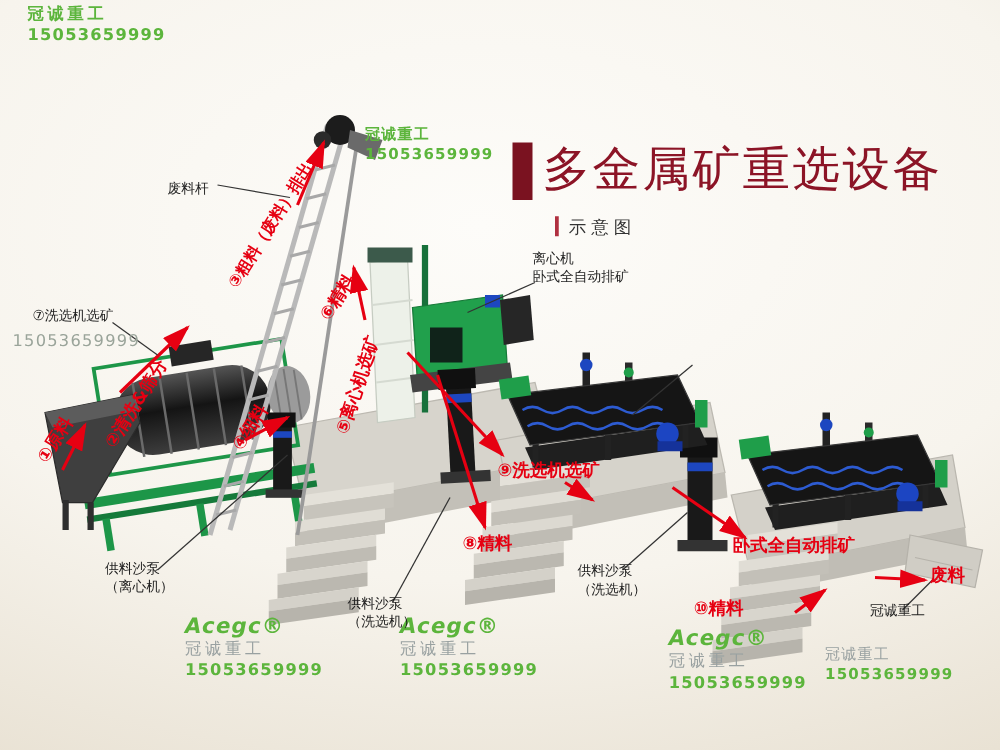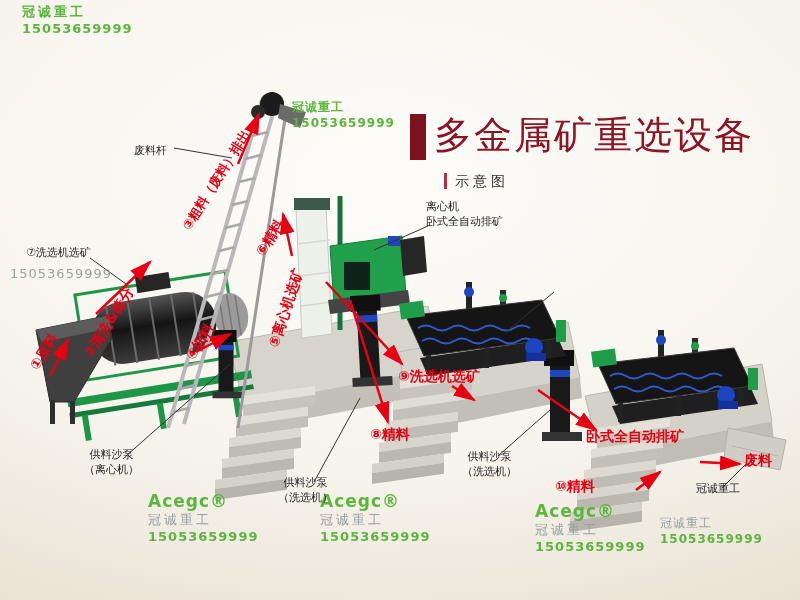--- a/index.html
+++ b/index.html
@@ -13,24 +13,24 @@
   .title-accent{width:16px;height:46px;background:#7a1220;margin:4px 8px 0 0}
   .title-text{font-size:38px;font-weight:normal;color:#8c1426;letter-spacing:2px;white-space:nowrap}
   .subtitle{position:absolute;left:444px;top:173px;display:flex;align-items:flex-start;z-index:3}
   .subtitle-bar{width:3px;height:16px;background:#b03040;margin-right:8px}
   .subtitle-text{font-size:14px;color:#333;letter-spacing:4px}
 
   .flow{position:absolute;color:#e60012;font-weight:bold;font-size:14px;white-space:nowrap;z-index:3;transform-origin:0 50%}
   .flow.small{font-size:13px}
 
   .ann{position:absolute;color:#1d1d1d;font-size:11px;line-height:1.35;white-space:pre-line;z-index:3}
-  .ann.center{text-align:center}
+  .ann.center{}
 
   .wm{position:absolute;z-index:2;line-height:1.3}
-  .wm-brand{color:#5cb53c;font-weight:bold;font-size:17px;letter-spacing:1px}
+  .wm-brand{color:#5cb53c;font-weight:bold;font-style:italic;font-size:17px;letter-spacing:1px}
   .wm-company{color:#99a1a1;font-size:13px;letter-spacing:3px}
   .wm-phone{color:#5cb53c;font-weight:bold;font-size:13px;letter-spacing:1px}
   .wm.green .wm-company{color:#5cb53c;font-weight:bold}
   .wm.muted .wm-phone{color:#9aa49a;font-weight:normal}
   .wm.sm .wm-company{font-size:12px;letter-spacing:1px}
   .wm.sm .wm-phone{font-size:12px}
 </style>
 </head>
 <body>
 

